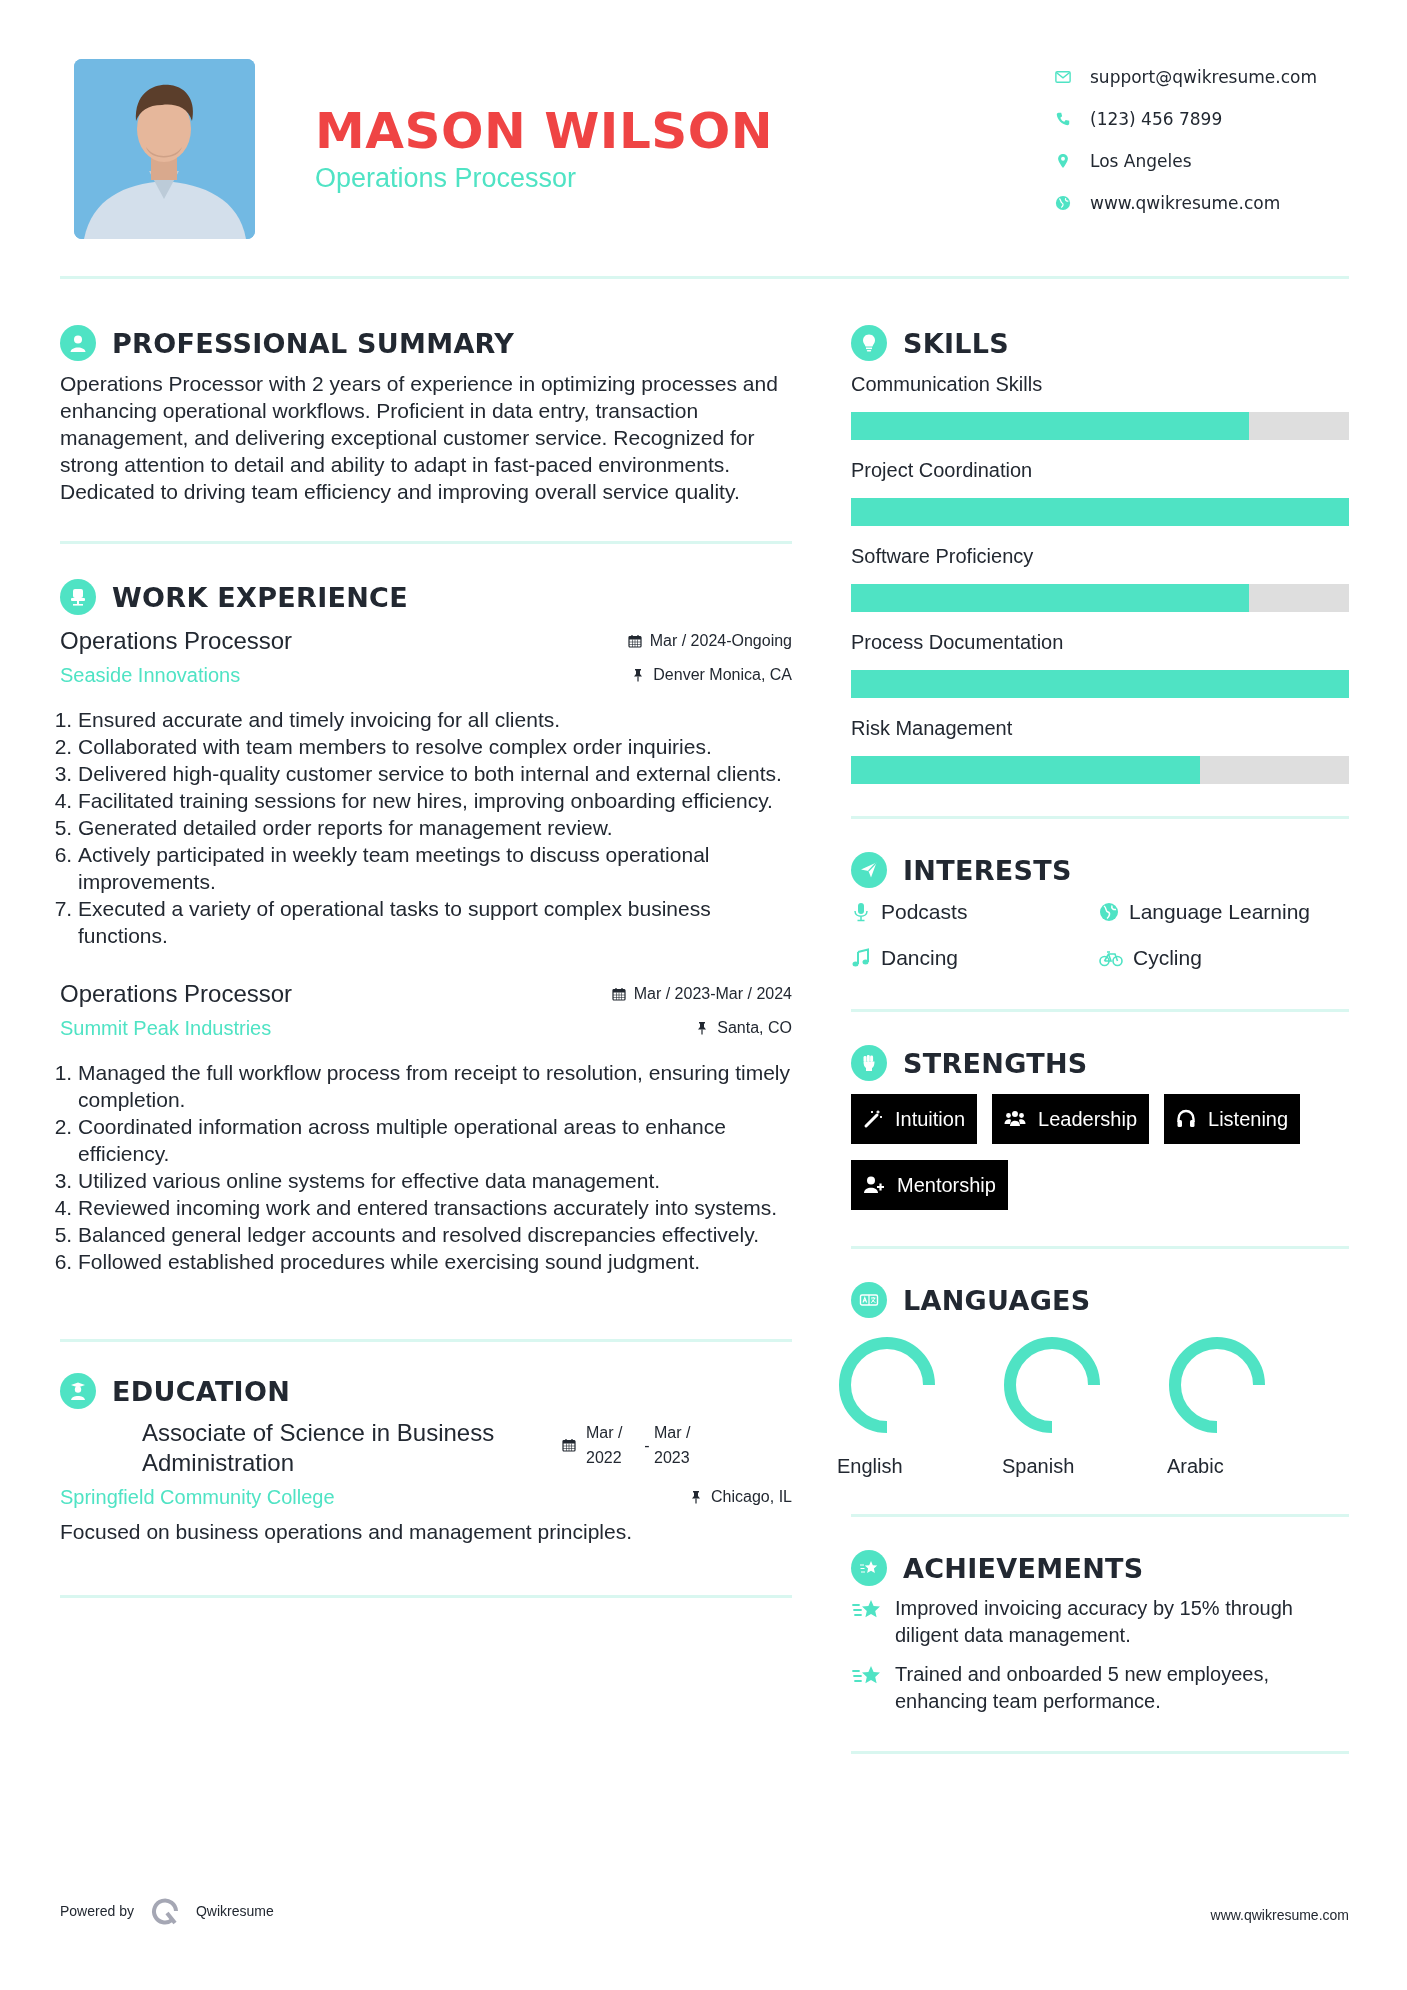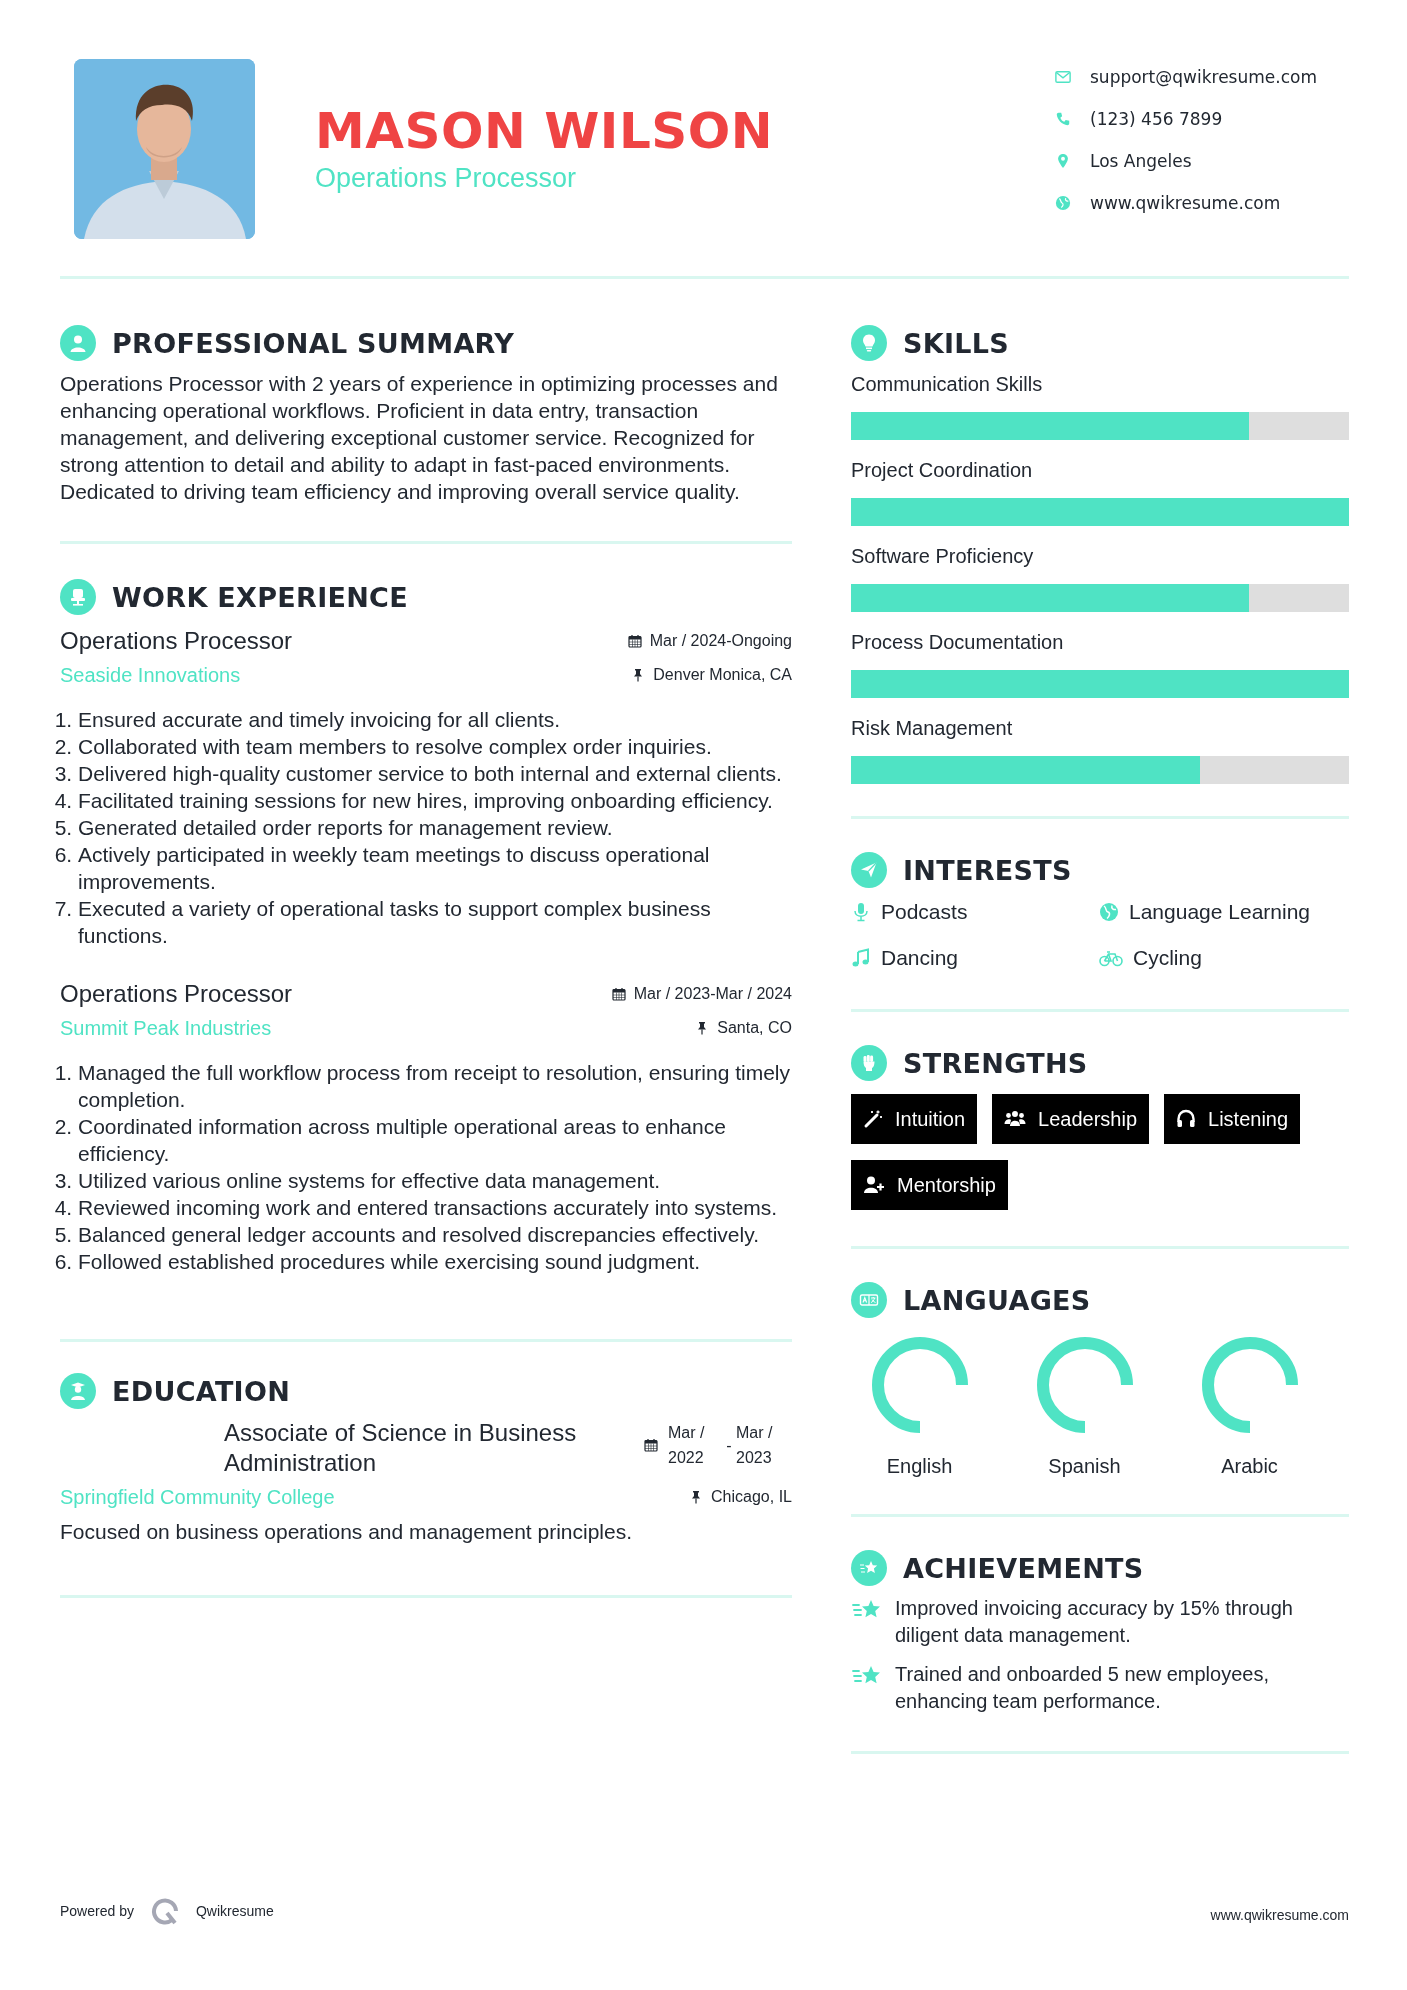--- a/index.html
+++ b/index.html
@@ -59,21 +59,21 @@
   .job-top { display: flex; justify-content: space-between; align-items: center; height: 34px; }
   .job-role { font-size: 24px; color: #222831; }
   .meta { font-size: 16px; color: #222831; display: flex; align-items: center; }
   .meta svg { width: 14px; height: 14px; margin-right: 8px; }
   .job-sub { display: flex; justify-content: space-between; align-items: center; height: 34px; }
   .job-company { font-size: 20px; color: #4fe3c4; }
   ol.bullets { margin-top: 14px; padding-left: 18px; font-size: 21px; line-height: 27px; color: #222831; }
   ol.bullets li { padding-left: 0; }
 
   
-  .edu-top { display: flex; justify-content: flex-end; align-items: flex-start; }
+  .edu-top { display: flex; justify-content: center; align-items: flex-start; }
   .edu-degree { font-size: 24px; line-height: 30px; width: 420px; color: #222831; }
   .edu-dates { display: flex; align-items: center; font-size: 16px; line-height: 25px; margin-top: 2px; }
   .edu-dates svg { width: 14px; height: 14px; margin-right: 10px; }
   .edu-dates .d { width: 56px; }
   .edu-dates .dash { width: 10px; text-align: center; margin-right: 2px; }
 
   
   .skill-label { font-size: 20px; color: #222831; height: 28px; line-height: 28px; }
   .skill-bar { height: 28px; background: #dedede; margin-top: 14px; margin-bottom: 16px; position: relative; }
   .skill-fill { position: absolute; left: 0; top: 0; bottom: 0; background: #4fe3c4; }
@@ -86,21 +86,21 @@
   
   .chips { display: flex; flex-wrap: wrap; gap: 16px 15px; }
   .chip {
     background: #000000; color: #ffffff; height: 50px; display: flex; align-items: center;
     padding: 0 12px; font-size: 20px;
   }
   .chip svg { width: 20px; height: 20px; margin-right: 12px; }
 
   
   .langs { display: flex; margin-top: 12px; }
-  .lang { width: 165px; display: flex; flex-direction: column; align-items: center; }
+  .lang { width: 165px; display: flex; flex-direction: column; align-items: flex-start; }
   .lang svg { width: 100px; height: 100px; }
   .lang-name { font-size: 20px; color: #222831; margin-top: 20px; }
   .lang:nth-child(1) { margin-left: -14px; }
 
   
   .ach { display: flex; align-items: flex-start; margin-bottom: 12px; }
   .ach svg { width: 32px; height: 28px; margin-right: 12px; margin-top: 2px; flex-shrink: 0; }
   .ach-text { font-size: 20px; line-height: 27px; color: #222831; }
 
   

